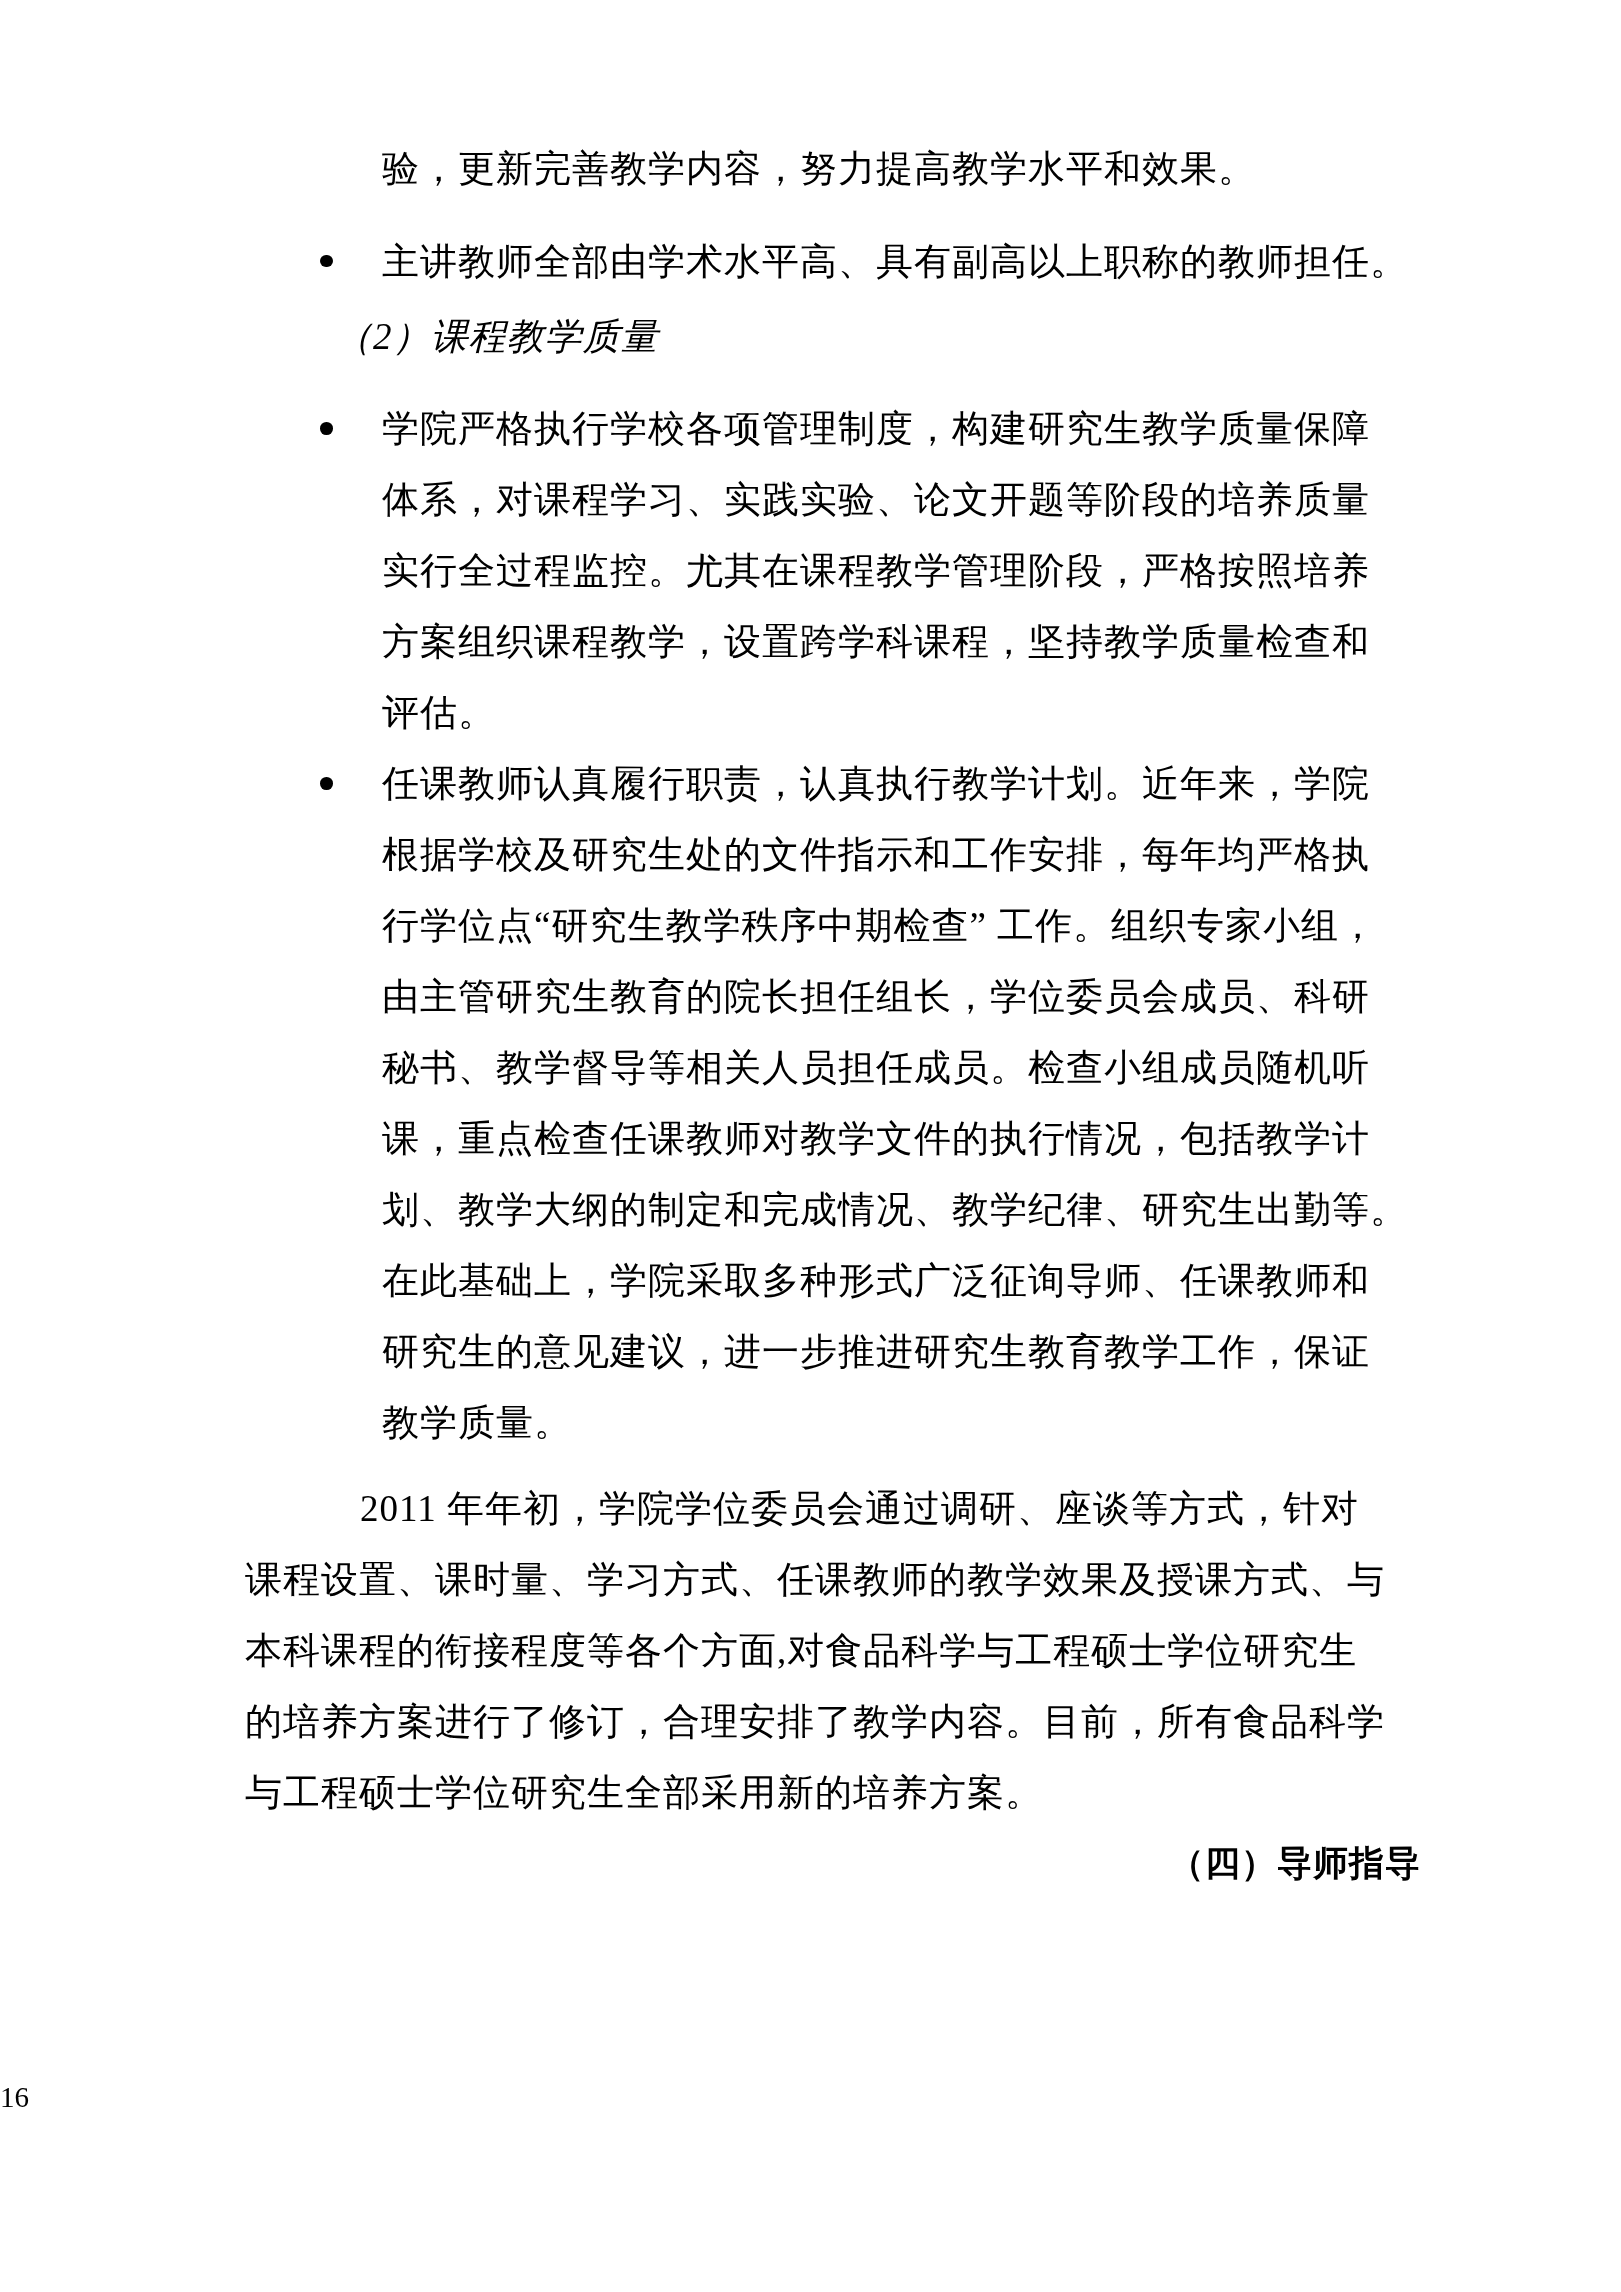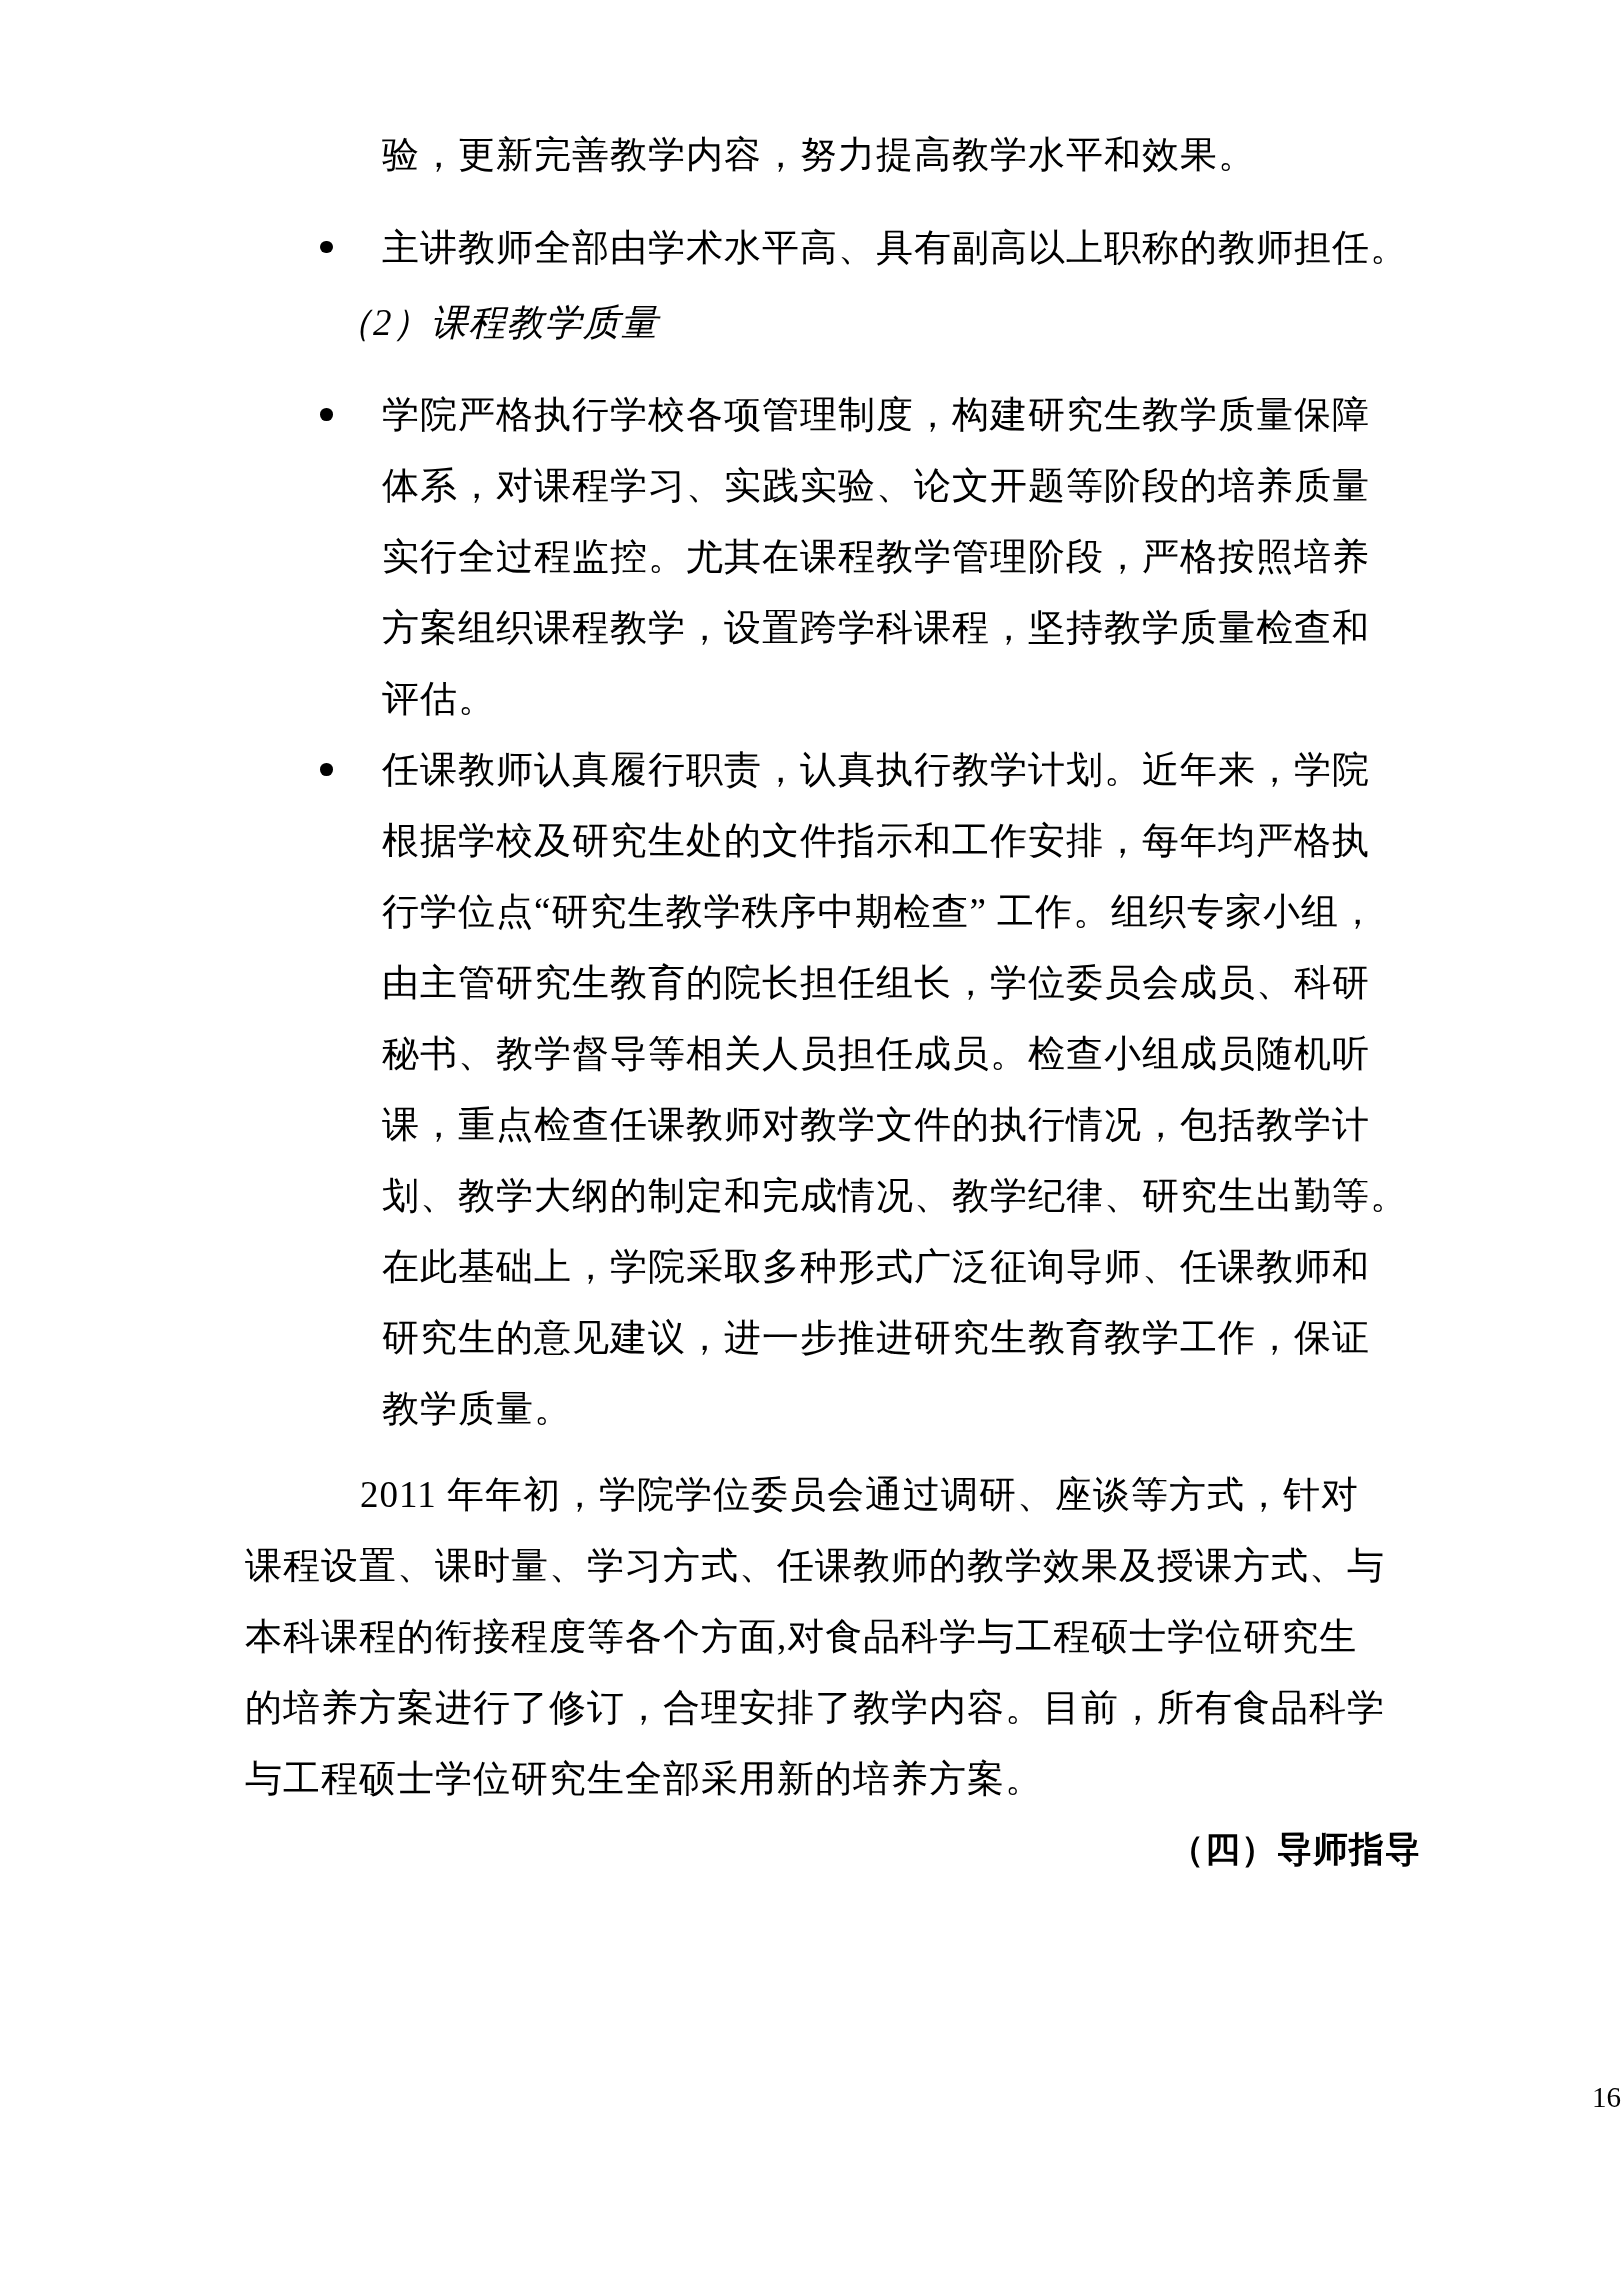--- a/index.html
+++ b/index.html
@@ -9,21 +9,21 @@
     width: 1621px;
     height: 2293px;
     background: #ffffff;
     overflow: hidden;
     font-family: "Liberation Serif", "DejaVu Serif", serif;
     color: #000000;
   }
   .content {
     position: absolute;
     left: 245px;
-    top: 0;
+    top: 14px;
     width: 1176px;
     padding-top: 119px;
     font-size: 37px;
     line-height: 71px;
   }
   .text-block {
     white-space: pre-line;      
     letter-spacing: 1px;
   }
   .continuation-line {
@@ -63,21 +63,21 @@
     font-weight: bold;
     line-height: 71px;
     letter-spacing: 1px;
     text-align: right;
   }
   .page-number {
     position: absolute;
     left: 0;
     top: 2080px;
     width: 100%;
-    text-align: right;
+    text-align: left;
     font-size: 29px;
     line-height: 35px;
   }
 </style>
 </head>
 <body>
 
 <div class="page">
   <div class="content">
 

